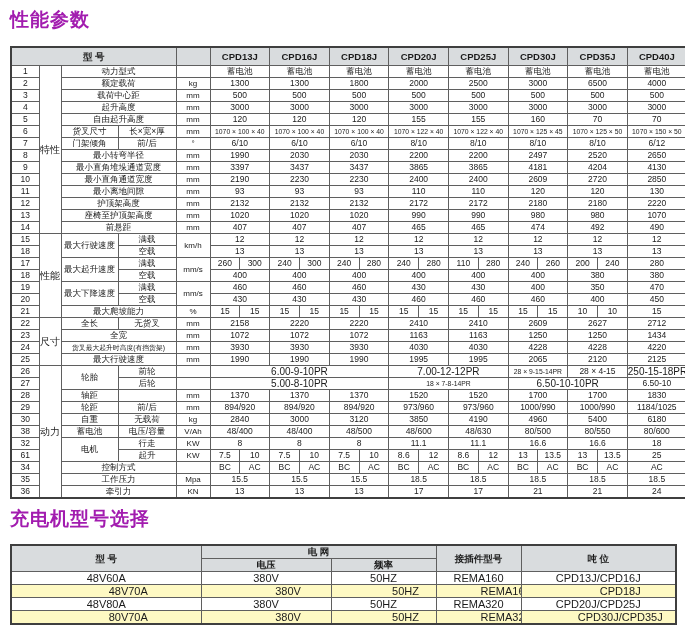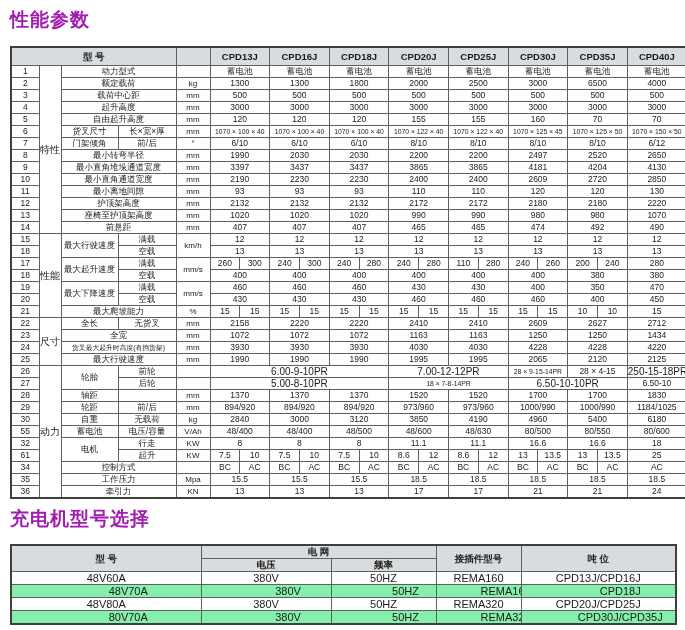--- a/index.html
+++ b/index.html
@@ -22,21 +22,21 @@
   #spec-table td.grp{font-weight:normal;font-size:10px;}
   #spec-table td.unit{font-size:8px;}
   #spec-table td.small{font-size:10px;}
   #spec-table td.tiny{font-size:6.8px;}
   #charger-table{width:665px;margin-top:12px;border:2px solid #3f3f3f;}
   #charger-table td{
     border:1px solid #5f5f5f;height:12px;line-height:12px;padding:0;
     text-align:center;font-size:11px;white-space:nowrap;overflow:hidden;
   }
   #charger-table td.chdr{background:#d9dcde;font-weight:bold;font-size:9.5px;}
-  #charger-table tr.stripe td{background:#86efac;padding-left:44px;}
+  #charger-table tr.stripe td{background:#fef9c3;padding-left:44px;}
 </style>
 </head>
 <body>
 
 <h2 class="title" id="perf-title">性能参数</h2>
 
 <table id="spec-table">
   <colgroup id="spec-colgroup">
       <col style="width: 28px;">
       <col style="width: 22px;">
@@ -475,21 +475,21 @@
         <td class="val" colspan="2">2840</td>
         <td class="val" colspan="2">3000</td>
         <td class="val" colspan="2">3120</td>
         <td class="val" colspan="2">3850</td>
         <td class="val" colspan="2">4190</td>
         <td class="val" colspan="2">4960</td>
         <td class="val" colspan="2">5400</td>
         <td class="val" colspan="2">6180</td>
       </tr>
       <tr>
-        <td class="num">55</td>
+        <td class="num">38</td>
         <td class="lbl">蓄电池</td>
         <td class="lbl">电压/容量</td>
         <td class="unit">V/Ah</td>
         <td class="val" colspan="2">48/400</td>
         <td class="val" colspan="2">48/400</td>
         <td class="val" colspan="2">48/500</td>
         <td class="val" colspan="2">48/600</td>
         <td class="val" colspan="2">48/630</td>
         <td class="val" colspan="2">80/500</td>
         <td class="val" colspan="2">80/550</td>

